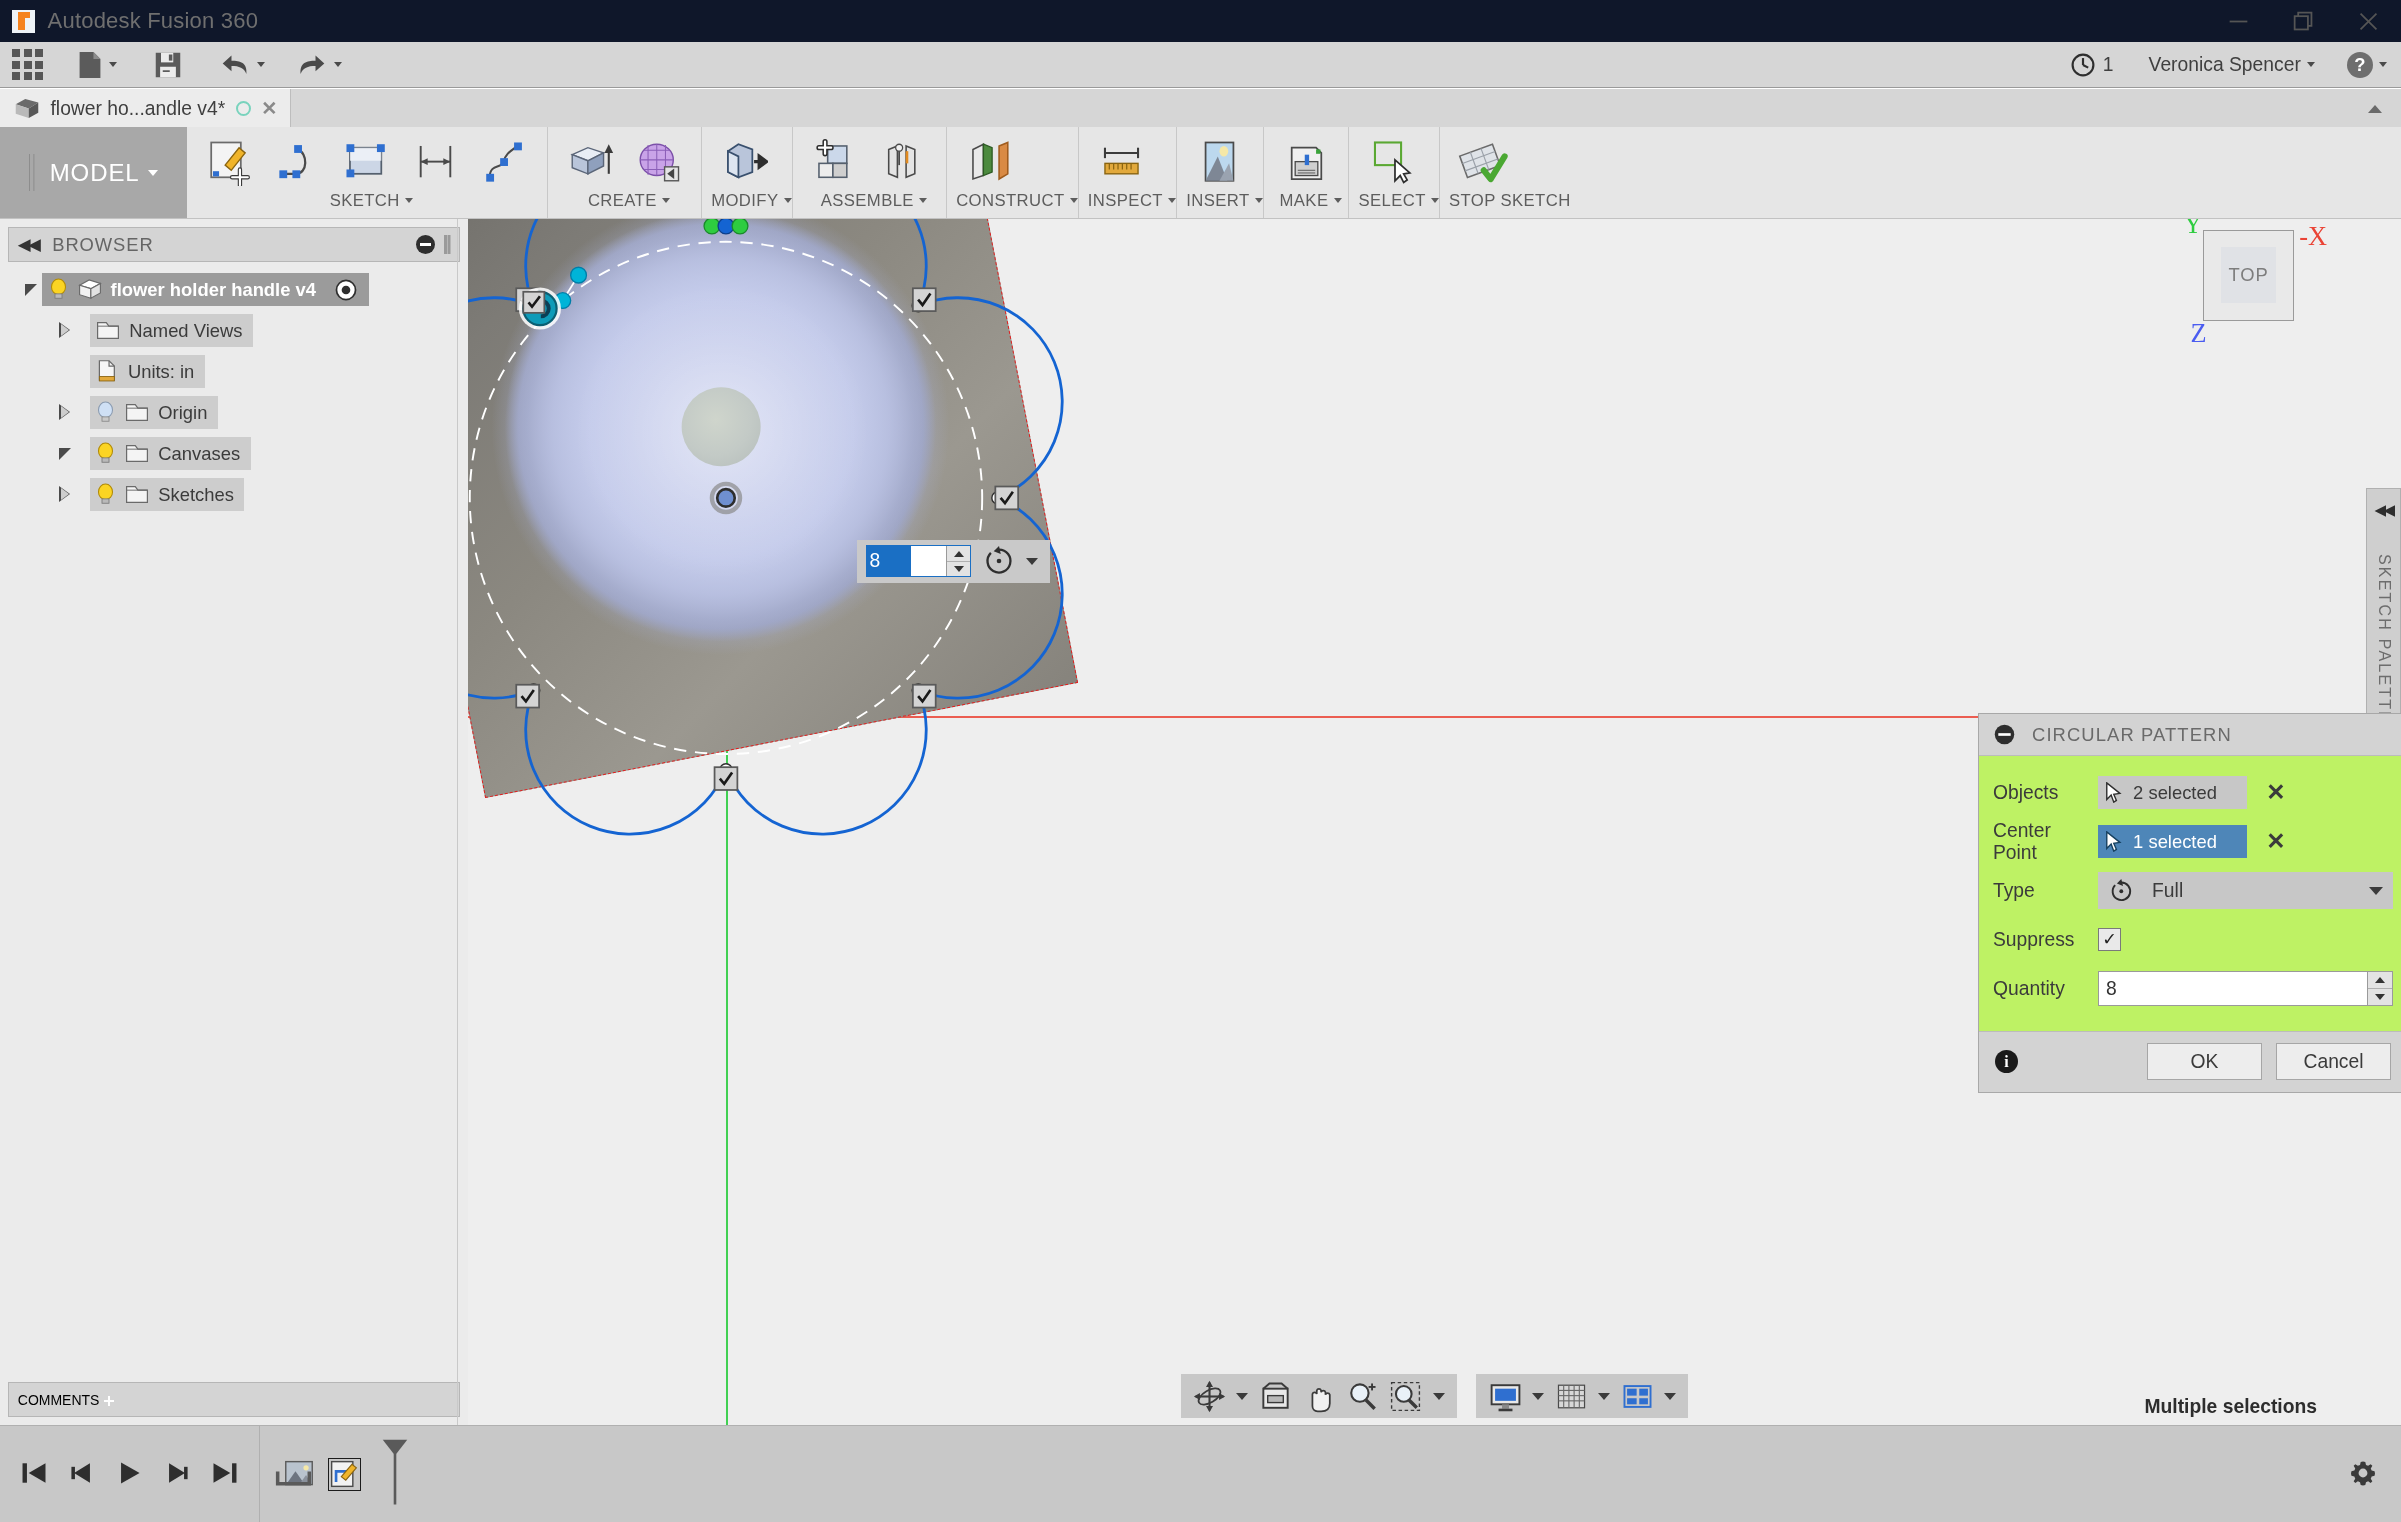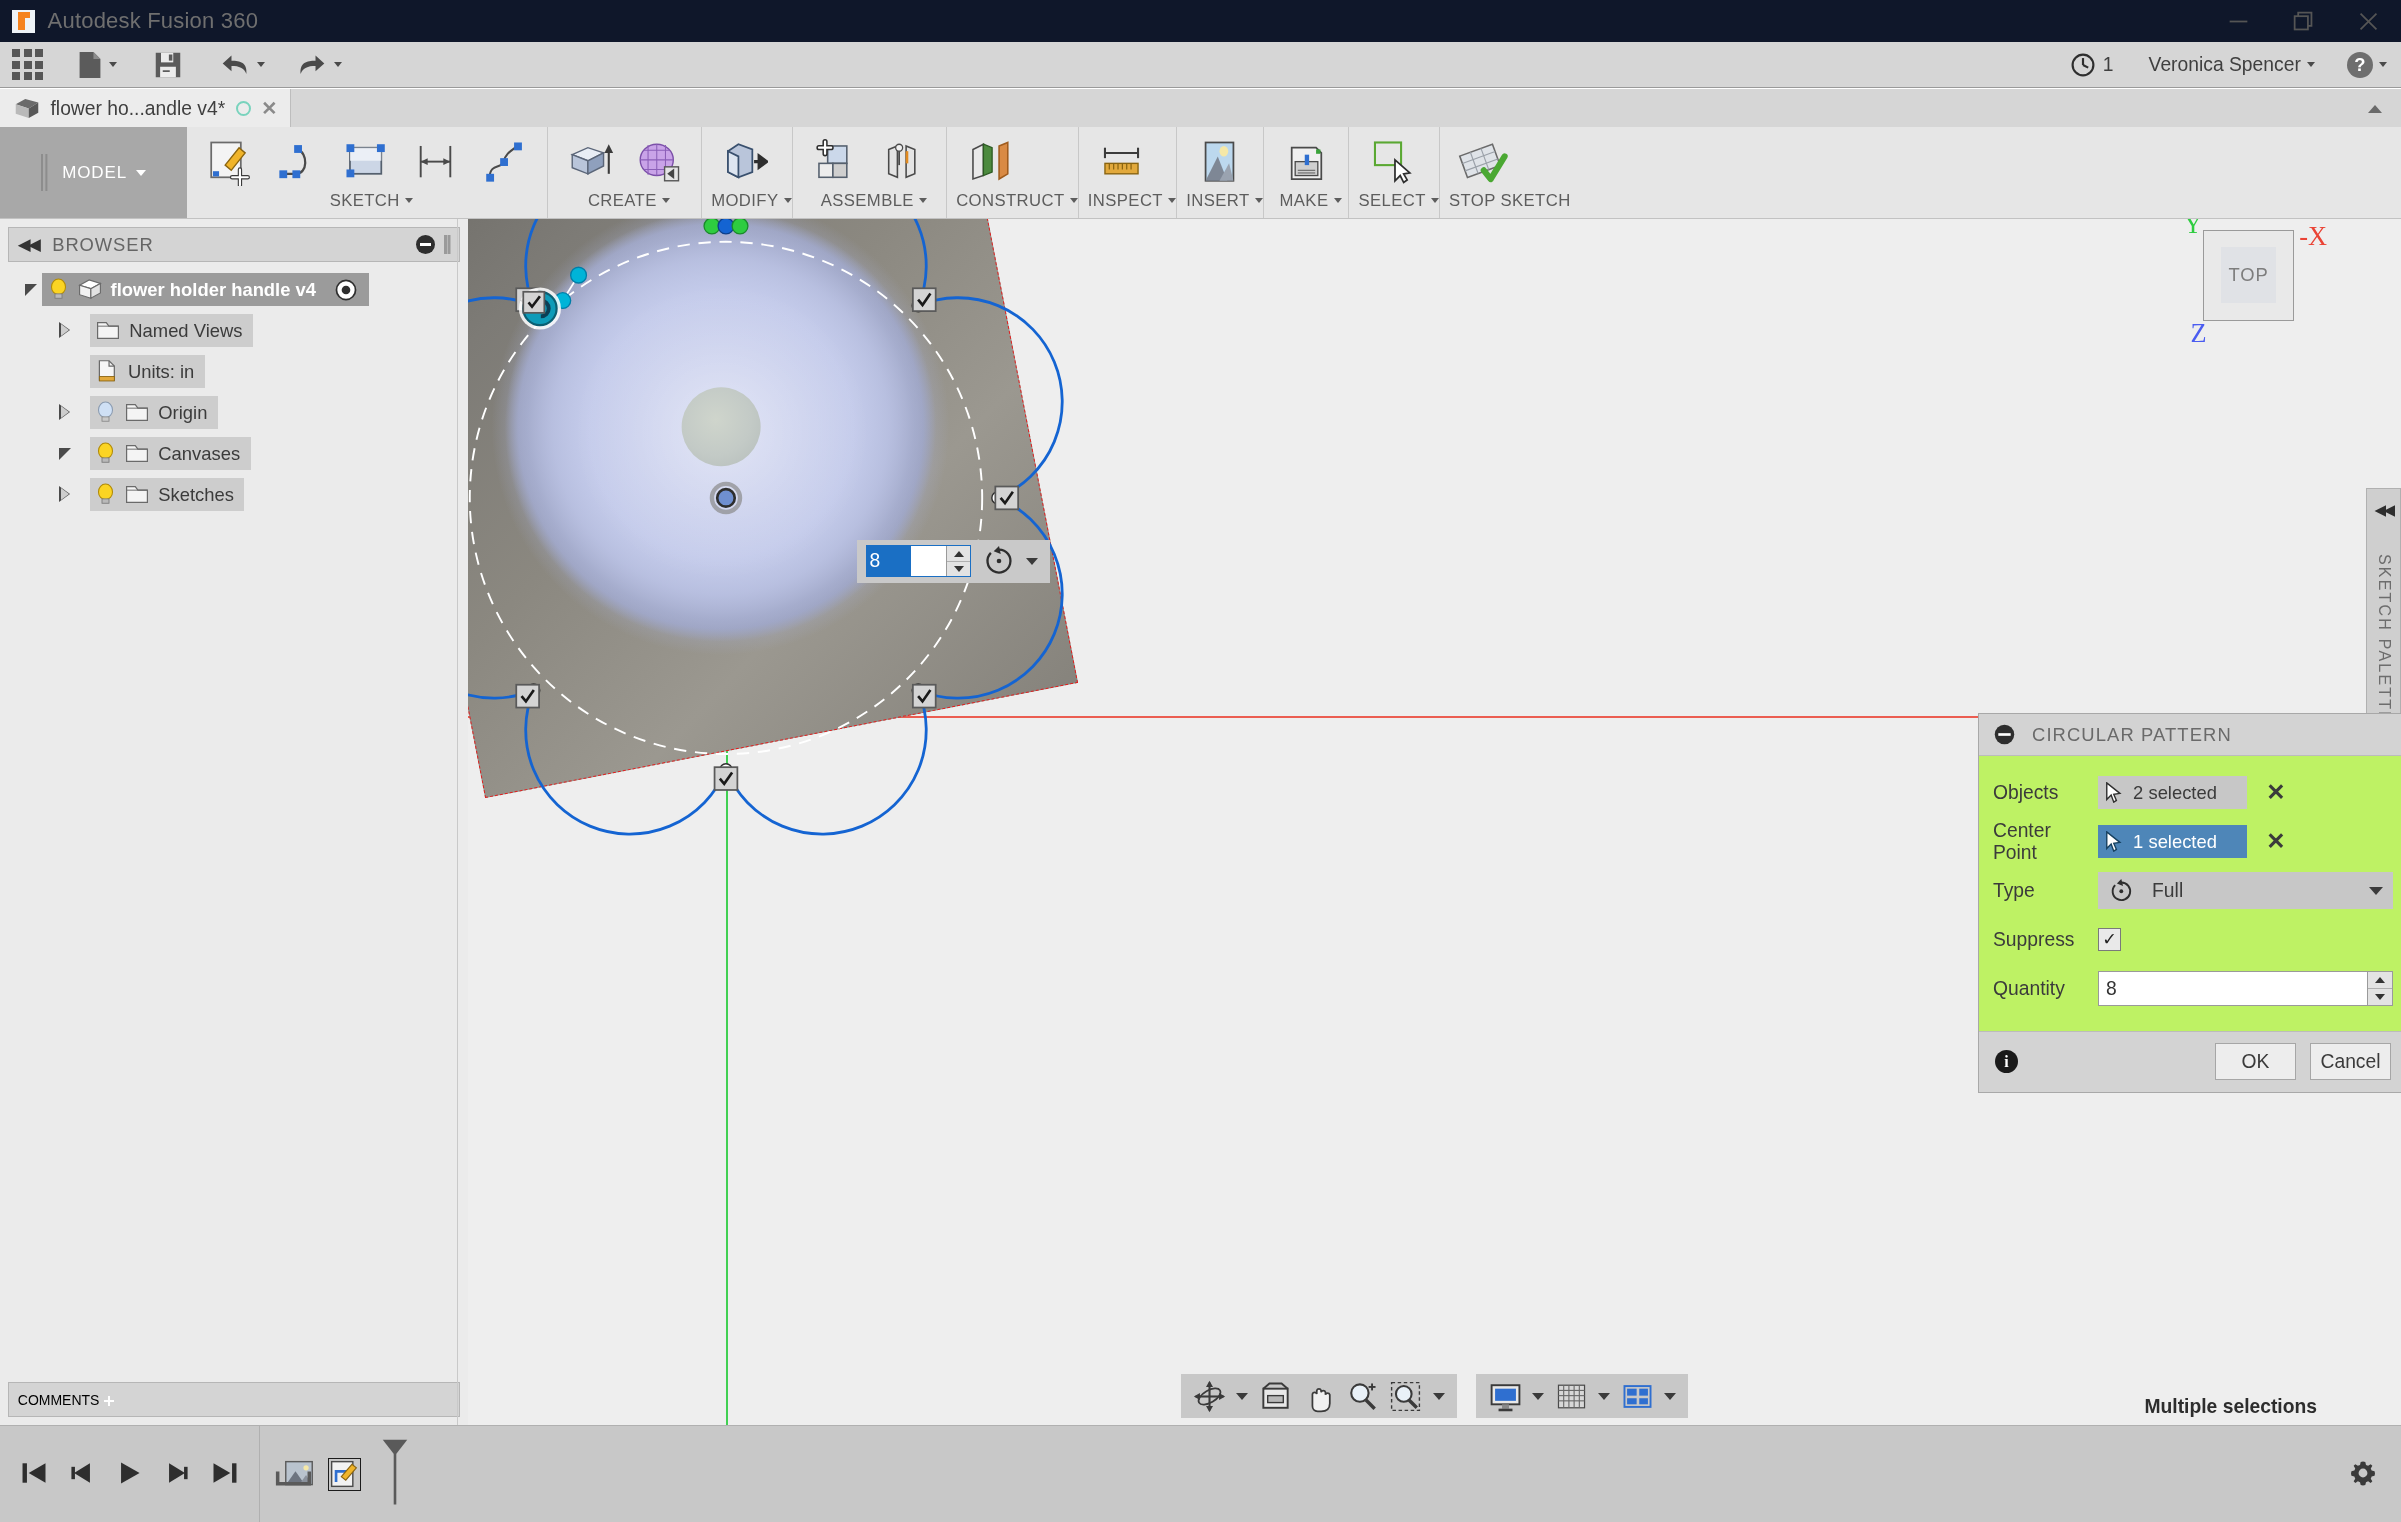--- a/index.html
+++ b/index.html
@@ -50,21 +50,21 @@
   .tabbar-caret { width:0;height:0;border-left:7px solid transparent;border-right:7px solid transparent;
                   border-bottom:8px solid #6a6a6a; margin-right:19.3px; align-self:center; }
 
   
   .ribbon { position:absolute; left:0; top:127px; width:2401px; height:92px;
             background:#e6e6e6; display:flex; align-items:stretch;
             border-bottom:0.9px solid #c2c2c2; }
   .wsbtn { width:187px; background:#a8a8a8; display:flex; align-items:center;
            justify-content:center; gap:8.8px; }
   .wsbtn .grip { width:1.8px; height:37px; background:#8d8d8d; box-shadow:4.4px 0 0 #8d8d8d; margin-right:10.5px;}
-  .wsbtn .txt { font-size:17px; color:#ffffff; letter-spacing:0.9px; }
+  .wsbtn .txt { font-size:24px; color:#ffffff; letter-spacing:0.9px; }
   .wsbtn .wc { width:0;height:0;border-left:5.3px solid transparent;border-right:5.3px solid transparent;
                border-top:6.1px solid #fff; }
   .rgroup { display:flex; flex-direction:column; justify-content:space-between;
             padding:7px 0 5.3px 0; border-right:0.9px solid #c8c8c8; }
   .rgroup.nosep { border-right:none; }
   .ricons { display:flex; align-items:center; gap:1.8px; padding:0 8.8px; flex:1; }
   .ricon { width:67px; height:56px; display:flex; align-items:center; justify-content:center; }
   .rlabel { text-align:center; font-size:16.7px; color:#5d5d5d; letter-spacing:0.4px;
             display:flex; align-items:center; justify-content:center; gap:5.3px; padding-bottom:1.8px;padding-left:9px;}
   .rlabel .lc { width:0;height:0;border-left:4.4px solid transparent;border-right:4.4px solid transparent;
@@ -177,21 +177,21 @@
               border-right:7px solid transparent;border-top:8px solid #3b3b3b; }
   .checkbox { width:23px;height:23px;background:#e9e9e9;border:1.8px solid #7a7a7a;
               display:flex;align-items:center;justify-content:center;font-size:17.6px;color:#222;}
   .numfield { flex:1; height:35px; background:#fff; border:0.9px solid #9a9a9a; display:flex; align-items:center;}
   .numfield .nv { flex:1; padding-left:7px; font-size:19.3px; color:#333; }
   .cp-foot { border-top:0.9px solid #bcbcbc; background:#d3d3d3; height:61px;
              display:flex; align-items:center; padding:0 16px; gap:12.3px; }
   .infodot { width:23px;height:23px;border-radius:50%;background:#1a1a1a;color:#fff;
              font-size:16px; font-weight:bold; display:flex;align-items:center;justify-content:center;
              font-family:"Liberation Serif",serif; }
-  .btn { width:81px; height:37px; background:#ededed; border:0.9px solid #a6a6a6;
+  .btn { width:115px; height:37px; background:#ededed; border:0.9px solid #a6a6a6;
          font-size:19.3px; color:#3b3b3b; display:flex; align-items:center; justify-content:center; }
   .btn + .btn { margin-left:14px; }
   .btnwrap { margin-left:auto; display:flex; }
   .multisel { position:absolute; right:84px; bottom:104px; font-size:19.3px; color:#2d2d2d;
               font-weight:bold; }
   .timeline { position:absolute; left:0; bottom:0; width:2401px; height:97px;
               background:#c8c8c8; border-top:0.9px solid #b0b0b0; display:flex; align-items:center; }
   .tl-playback { display:flex; align-items:center; gap:17.6px; padding-left:19.3px; }
   .tl-sep { width:0.9px; height:97px; background:#b0b0b0; margin-left:19.3px; }
   .tl-nodes { display:flex; align-items:center; gap:12.3px; padding-left:23px; position:relative; }

